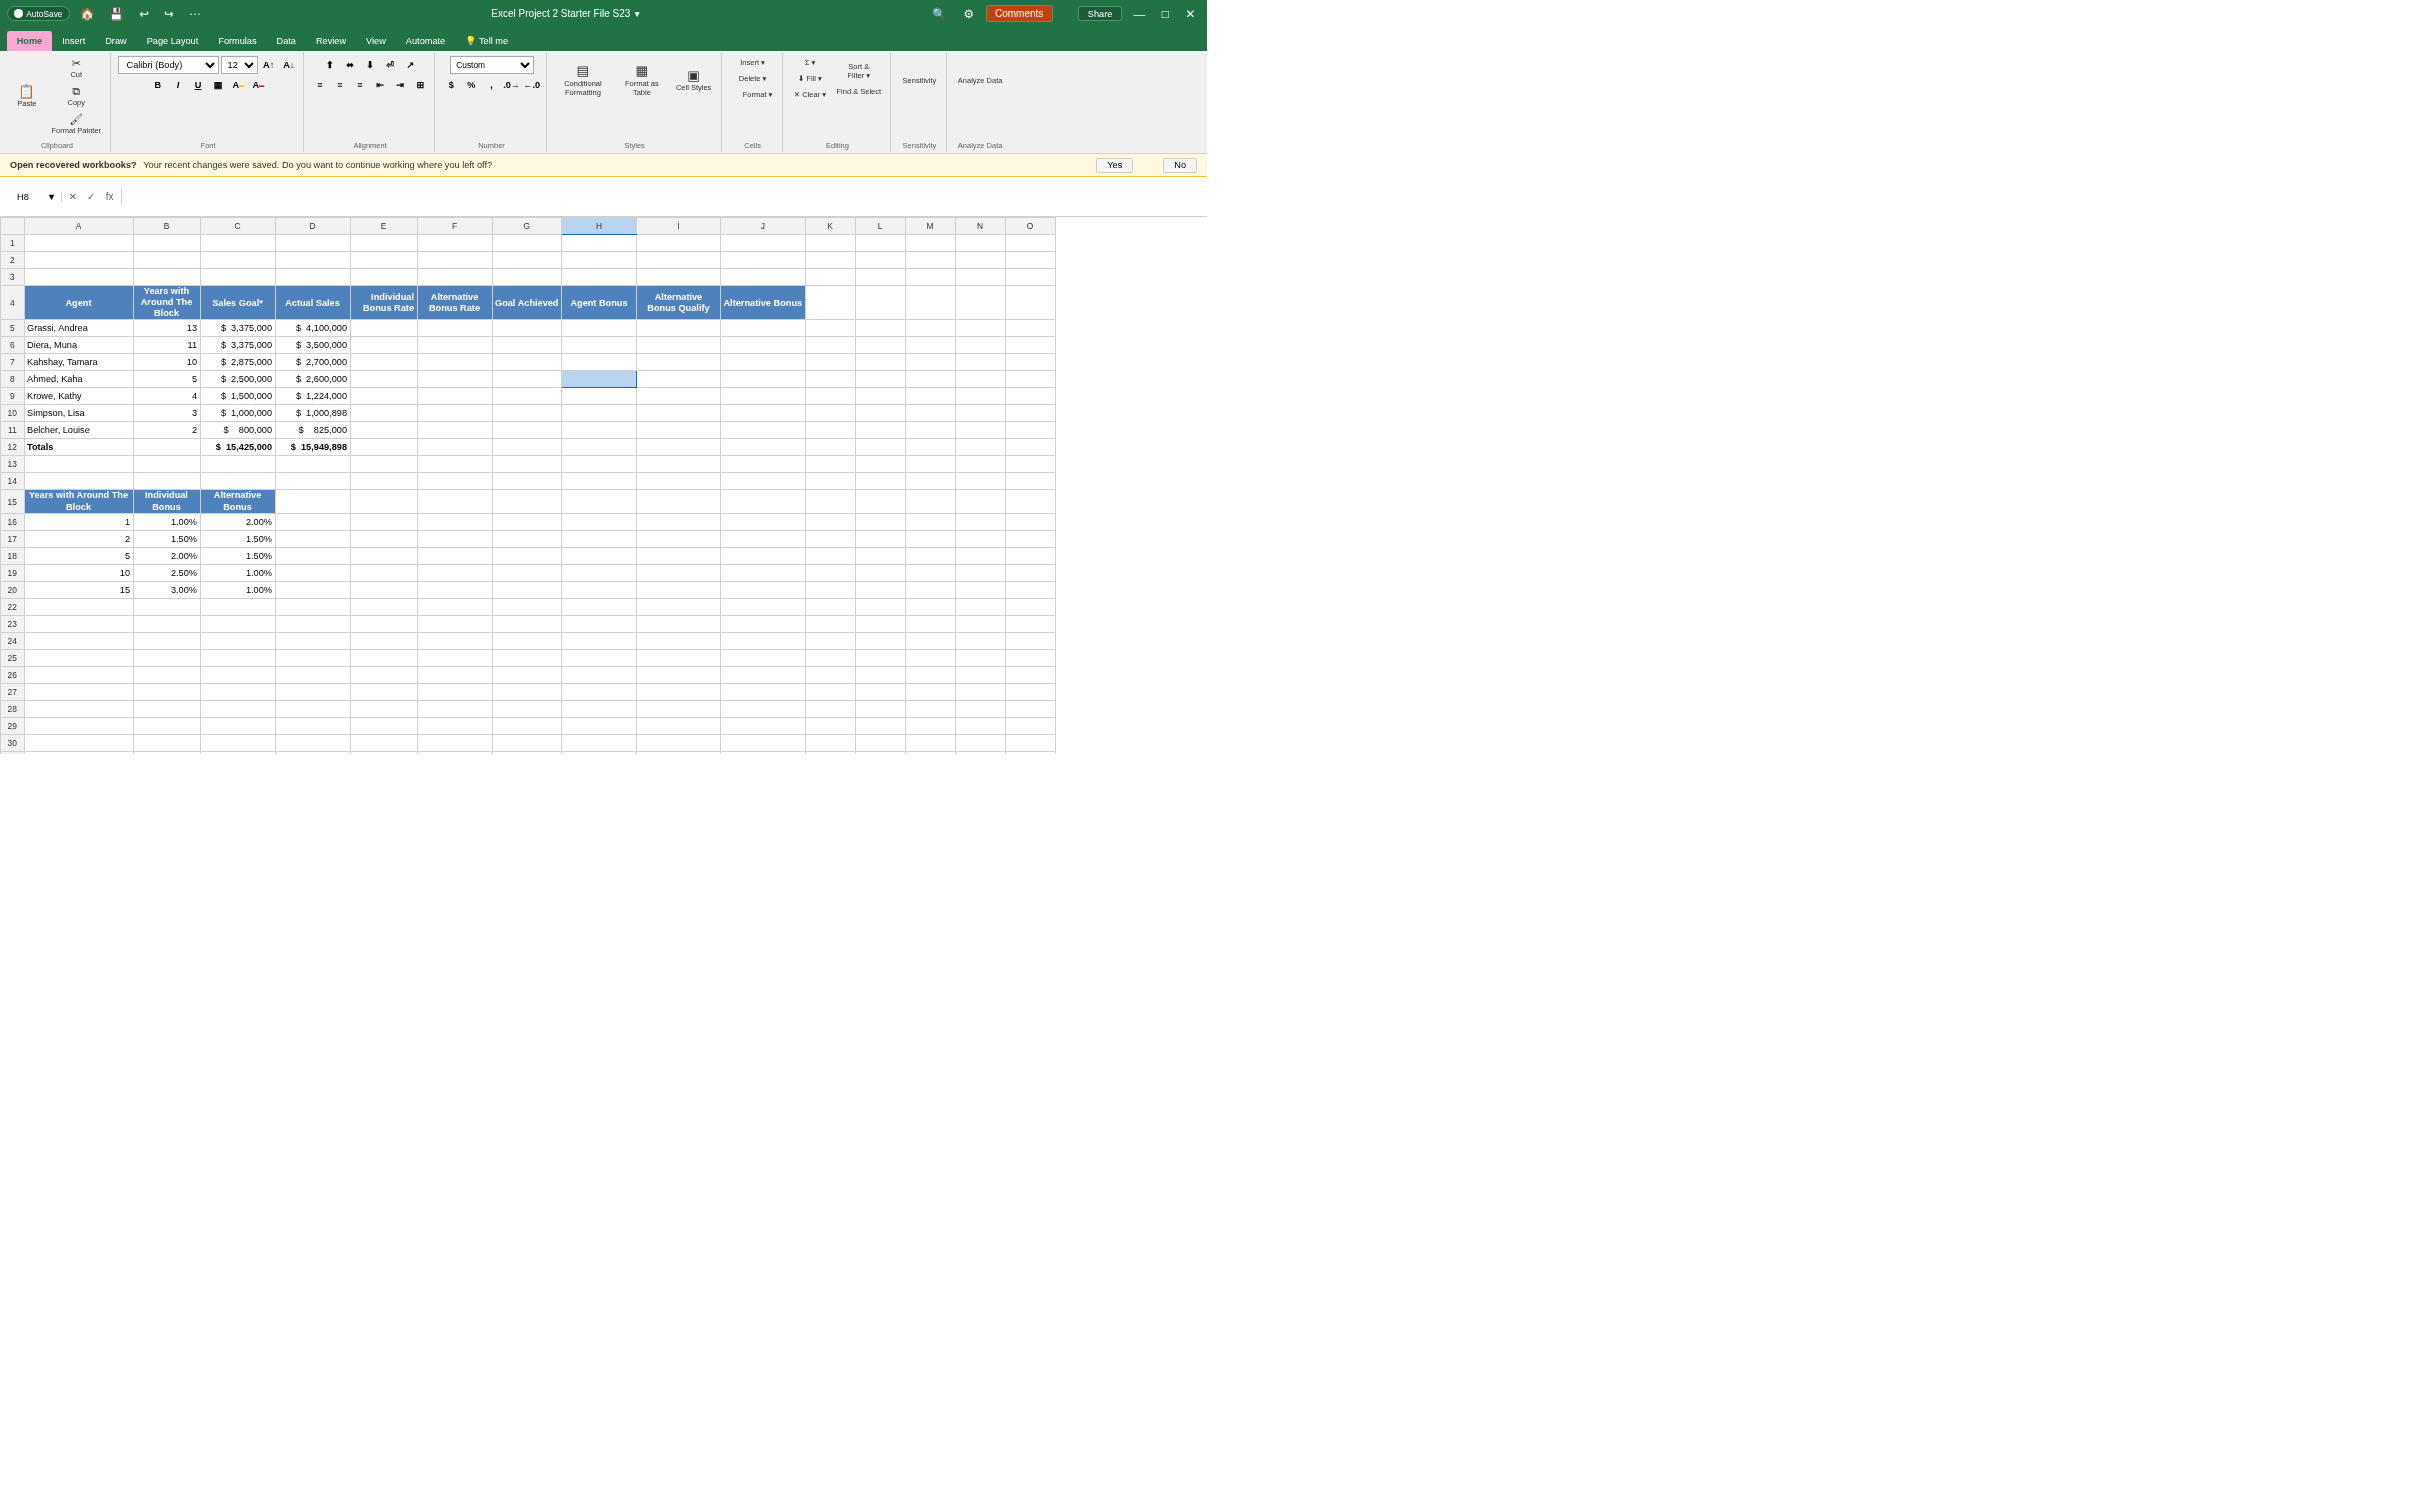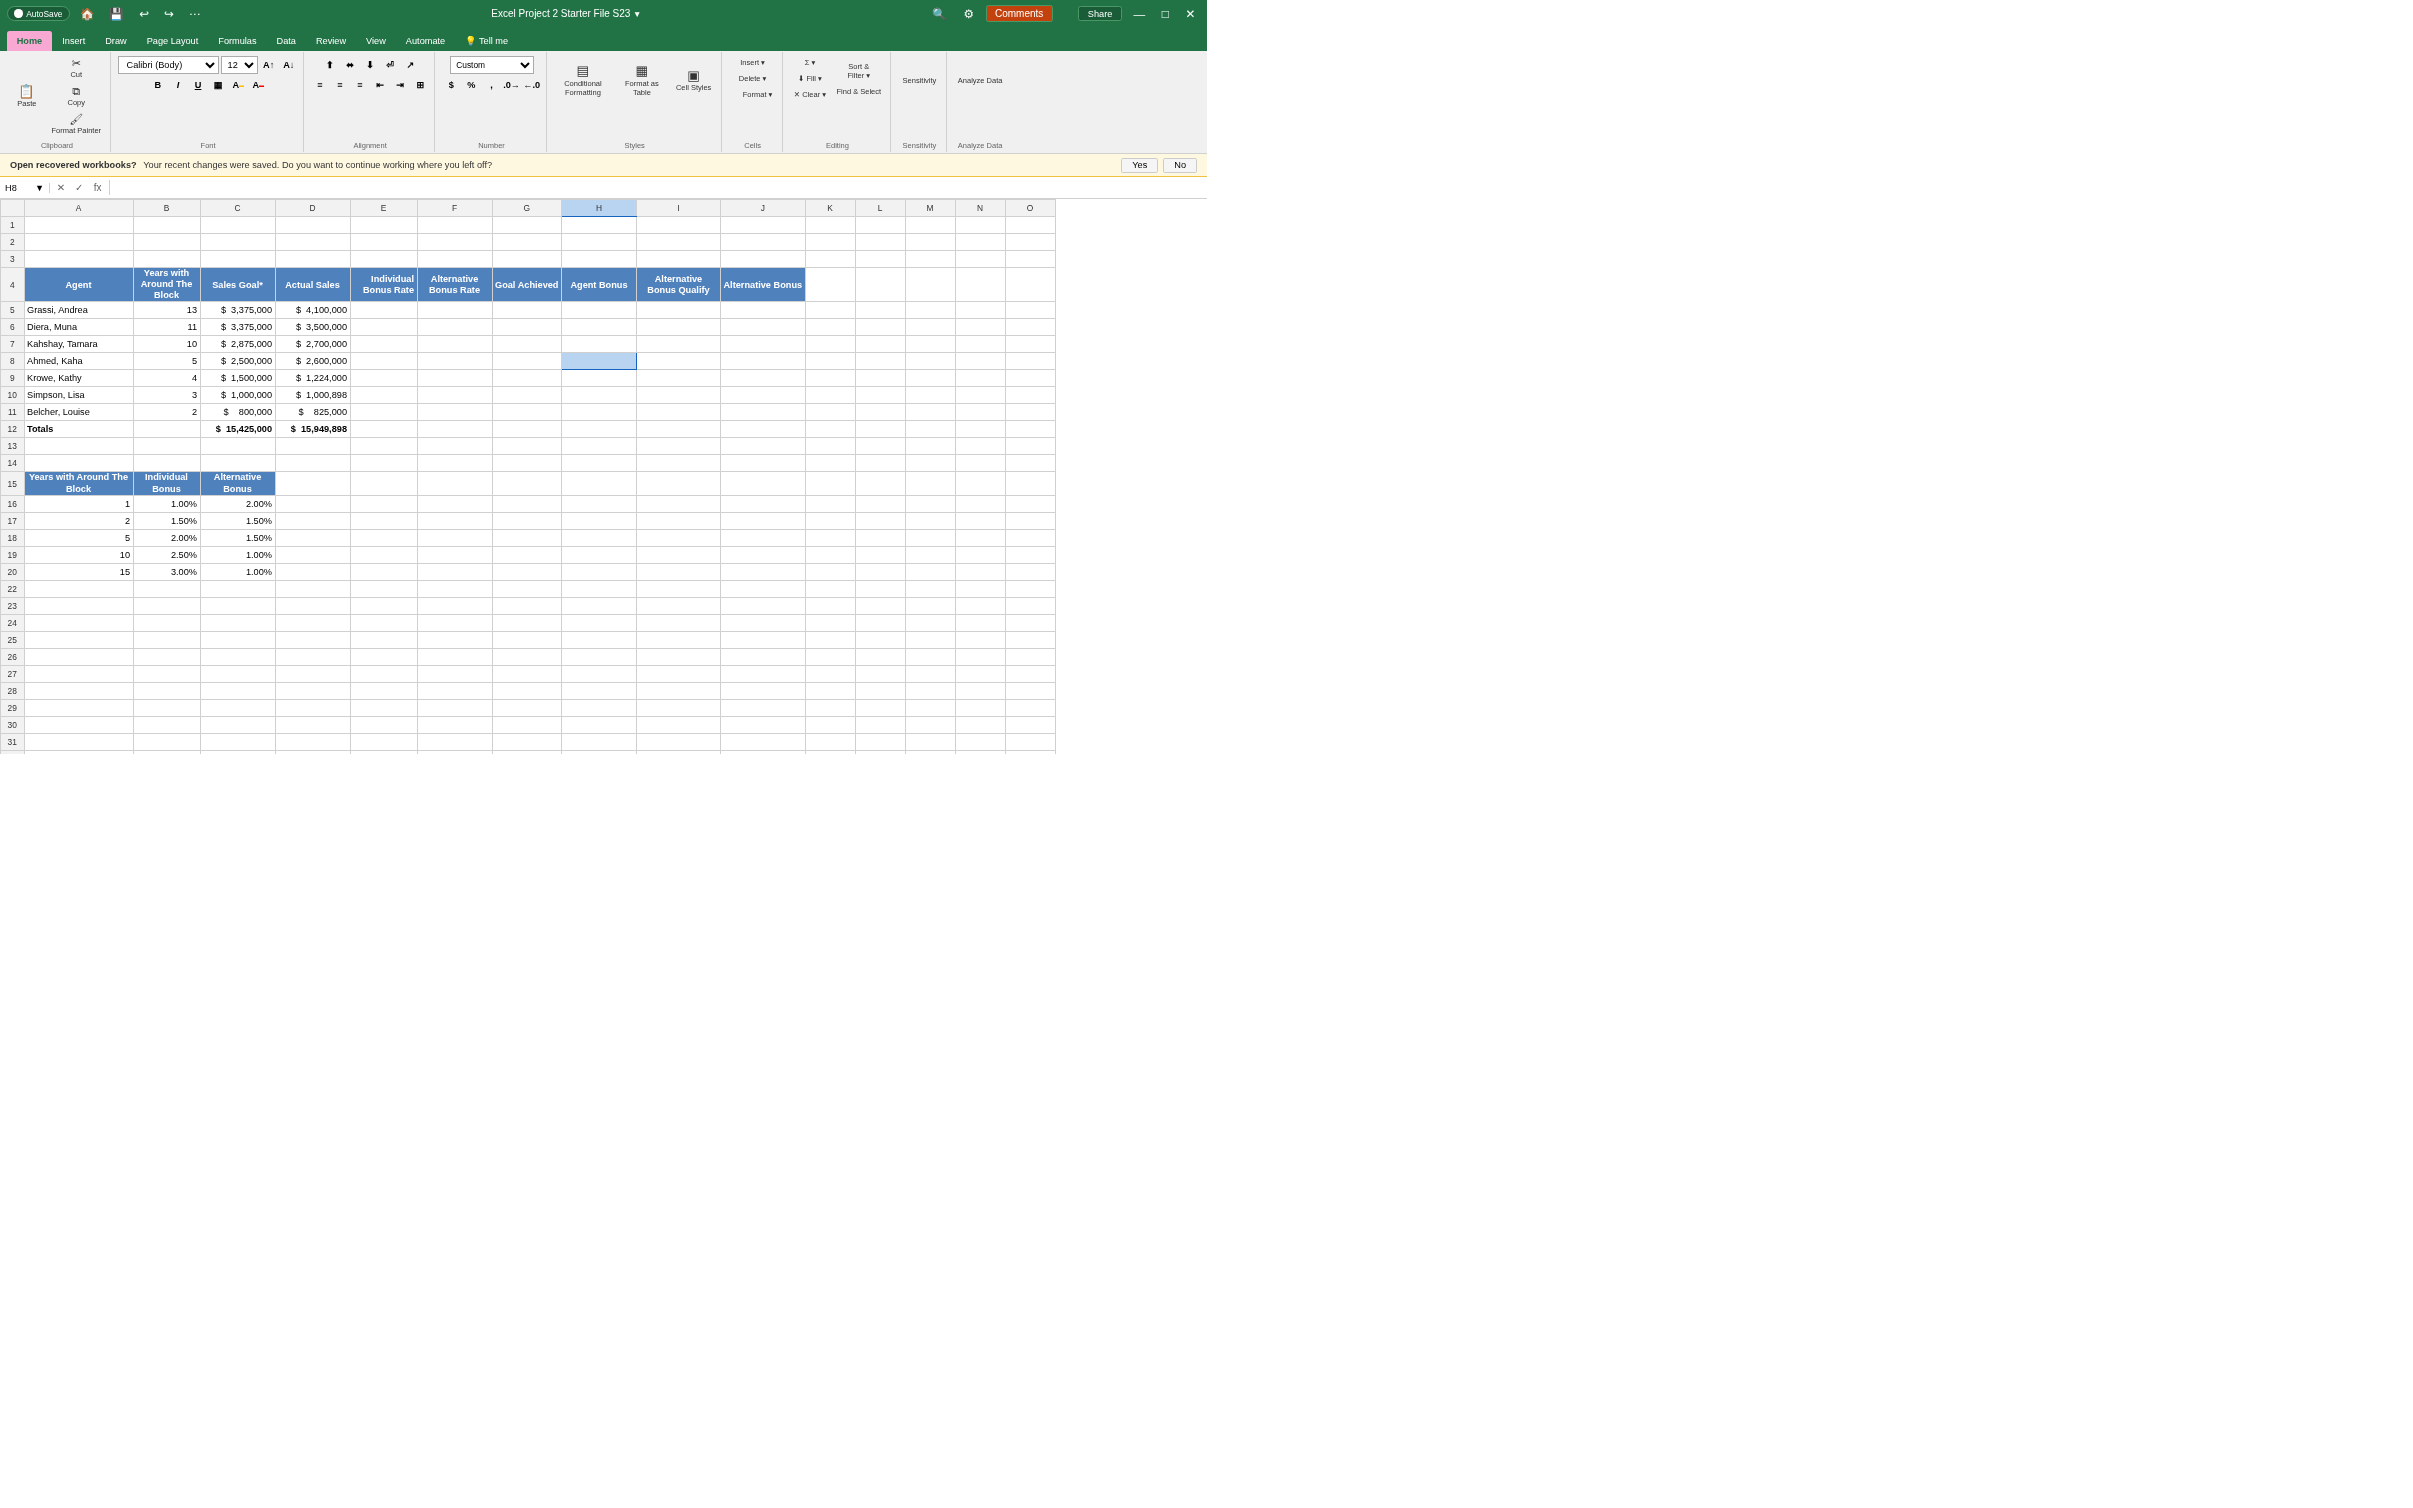--- a/index.html
+++ b/index.html
@@ -144,29 +144,31 @@
     }
     .recovery-bar-left { display: flex; align-items: center; gap: 6.7px; }
     .recovery-bar-btns { display: flex; gap: 5px; }
     .recovery-bar-btn {
       padding: 1.7px 10px;
       border: 0.8px solid #ccc;
       background: #f5f5f5;
       cursor: pointer;
       font-size: 9.2px;
       border-radius: 1.7px;
+      margin-left: 25px;
     }
     
     
     .formula-bar {
       display: flex;
       align-items: center;
       border-bottom: 0.8px solid #d0d0d0;
-      height: 22px;
+      height: 40px;
       background: white;
+      padding-left: 12px;
     }
     .cell-ref {
       width: 50px;
       border-right: 0.8px solid #d0d0d0;
       padding: 0 5px;
       font-size: 9.2px;
       display: flex;
       align-items: center;
       justify-content: space-between;
     }

